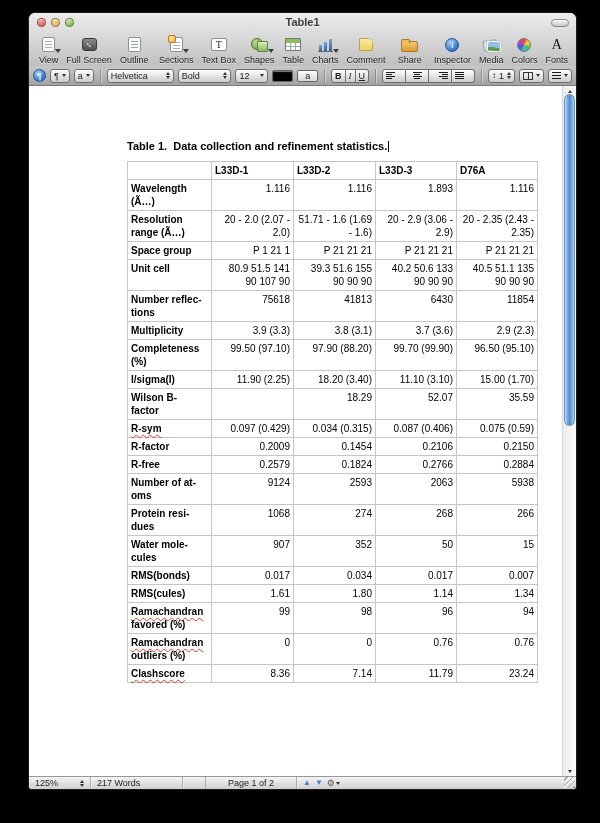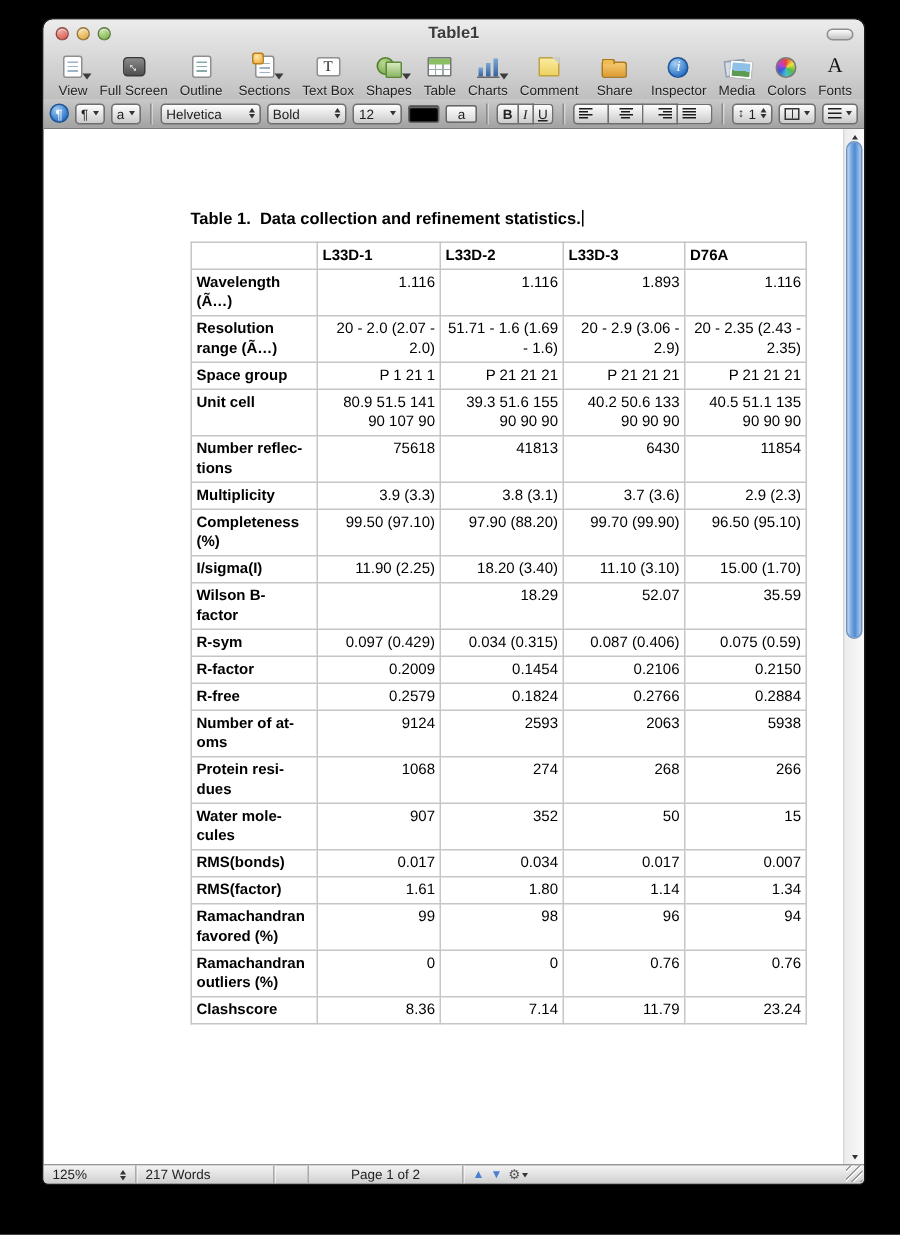--- a/index.html
+++ b/index.html
@@ -145,42 +145,42 @@
     color:#000; white-space:pre-wrap; }
   .caret { display:inline-block; width:1px; height:11px; background:#000; vertical-align:-2px; margin-left:1px; }
 
   table.doc { position:absolute; left:60px; top:75px; width:410px; border-collapse:collapse;
     table-layout:fixed; font-size:10px; color:#000;border-radius:23px; }
   table.doc td, table.doc th { border:1px solid #c6c6c6; vertical-align:top;
     padding:2px 3px; line-height:13px; }
   table.doc th { text-align:left; font-weight:bold; }
   td.lbl { font-weight:bold; white-space:pre-line; }
   td.val { text-align:right; }
-  .sq { text-decoration-style:wavy; text-decoration-color:#e23b2e;
+  .sq { text-decoration:underline; text-decoration-style:wavy; text-decoration-color:#e23b2e;
         text-decoration-thickness:1px; text-underline-offset:2px; }
 
   
   .scrollbar { position:absolute; top:0; right:0; bottom:0; width:14px;
     background:linear-gradient(90deg,#ececec,#fafafa); border-left:1px solid #d6d6d6; }
   .sb-btn { position:absolute; left:0; right:0; height:10px; display:flex; align-items:center;
     justify-content:center; }
   .sb-up { top:0; } .sb-down { bottom:0; }
   .sb-thumb { position:absolute; left:1px; width:11px; top:8px; height:332px; border-radius:6px;
     background:linear-gradient(90deg,#c3d9f3 0%,#76a6e0 30%,#4f8bd0 55%,#9cc0ea 90%);
     border:1px solid #6f93c0; }
 
   
   .statusbar { position:absolute; bottom:0; left:0; right:0; height:13px;
     background:linear-gradient(#f4f4f4,#cfcfcf); border-top:1px solid #979797;
     display:flex; align-items:center; font-size:9px; color:#222; }
   .sb-sec { height:100%; display:flex; align-items:center; padding:0 6px;
     border-right:1px solid #aaa; box-shadow:1px 0 0 rgba(255,255,255,.5); gap:4px; }
   .sb-zoom { width:62px; justify-content:space-between; }
   .sb-words { width:92px; }
-  .sb-page { width:104px; justify-content:center; margin-left:22px; border-left:1px solid #aaa; }
+  .sb-page { width:92px; justify-content:center; margin-left:22px; border-left:1px solid #aaa; }
   .sb-nav { display:flex; align-items:center; gap:4px; padding:0 6px; }
   .nav-tri { color:#4a7fd4; font-size:8px; line-height:8px; }
   .gear { color:#555; font-size:9px; display:flex; align-items:center; gap:1px; }
   .resize-grip { position:absolute; right:1px; bottom:1px; width:11px; height:11px;
     background:repeating-linear-gradient(135deg, transparent 0 2px, #9a9a9a 2px 3px, rgba(255,255,255,.8) 3px 4px); }
 </style>
 </head>
 <body>
 
 <div class="window">
@@ -507,21 +507,21 @@
             <td class="val">15</td>
           </tr>
           <tr>
             <td class="lbl"><span>RMS(bonds)</span></td>
             <td class="val">0.017</td>
             <td class="val">0.034</td>
             <td class="val">0.017</td>
             <td class="val">0.007</td>
           </tr>
           <tr>
-            <td class="lbl"><span>RMS(factor)</span></td>
+            <td class="lbl"><span>RMS(cules)</span></td>
             <td class="val">1.61</td>
             <td class="val">1.80</td>
             <td class="val">1.14</td>
             <td class="val">1.34</td>
           </tr>
           <tr>
             <td class="lbl"><span class="sq">Ramachandran</span><br><span>favored (%)</span></td>
             <td class="val">99</td>
             <td class="val">98</td>
             <td class="val">96</td>

